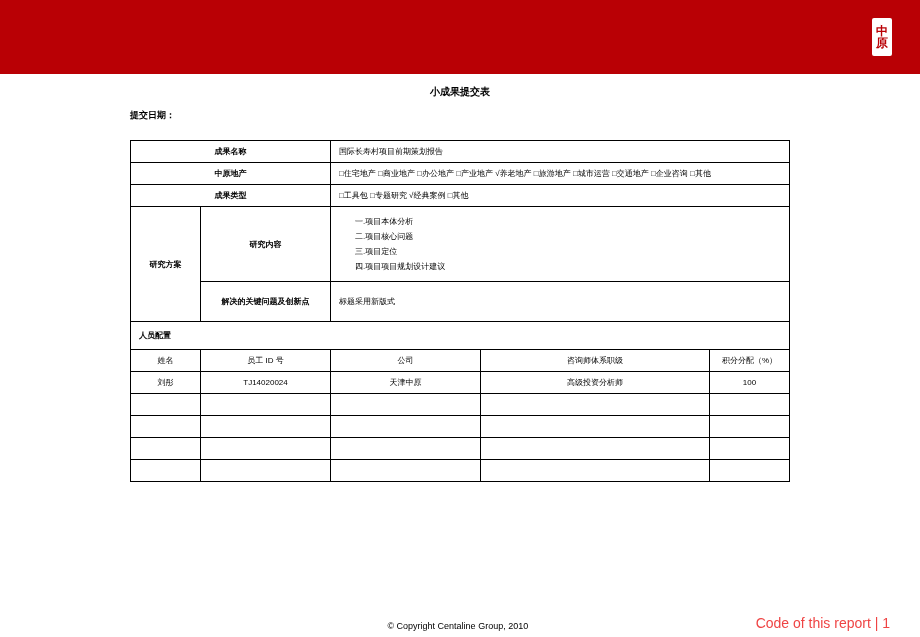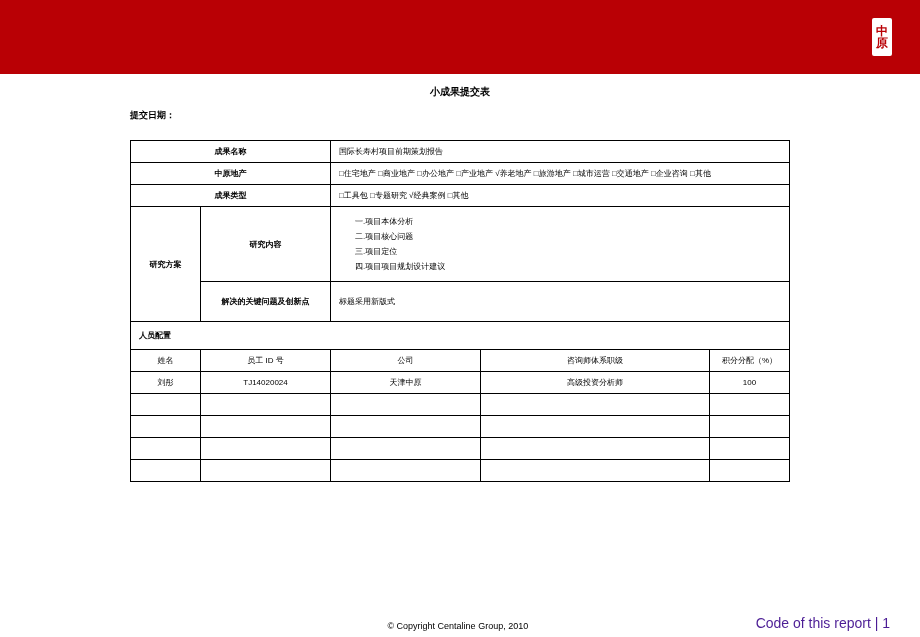--- a/index.html
+++ b/index.html
@@ -90,21 +90,21 @@
     padding: 0 30px 0 0;
     font-size: 11px;
   }
   .copyright {
     flex:1;
     text-align: center;
     font-size: 9px;
     color:#000;
   }
   .page-code {
-    color: #4c1d95;
+    color: #ef4444;
     font-size: 14px;
   }
 </style>
 </head>
 <body>
 
 <div class="header-bar">
   <div class="logo-wrap">
     <div class="logo-badge">
       <span>中</span>

